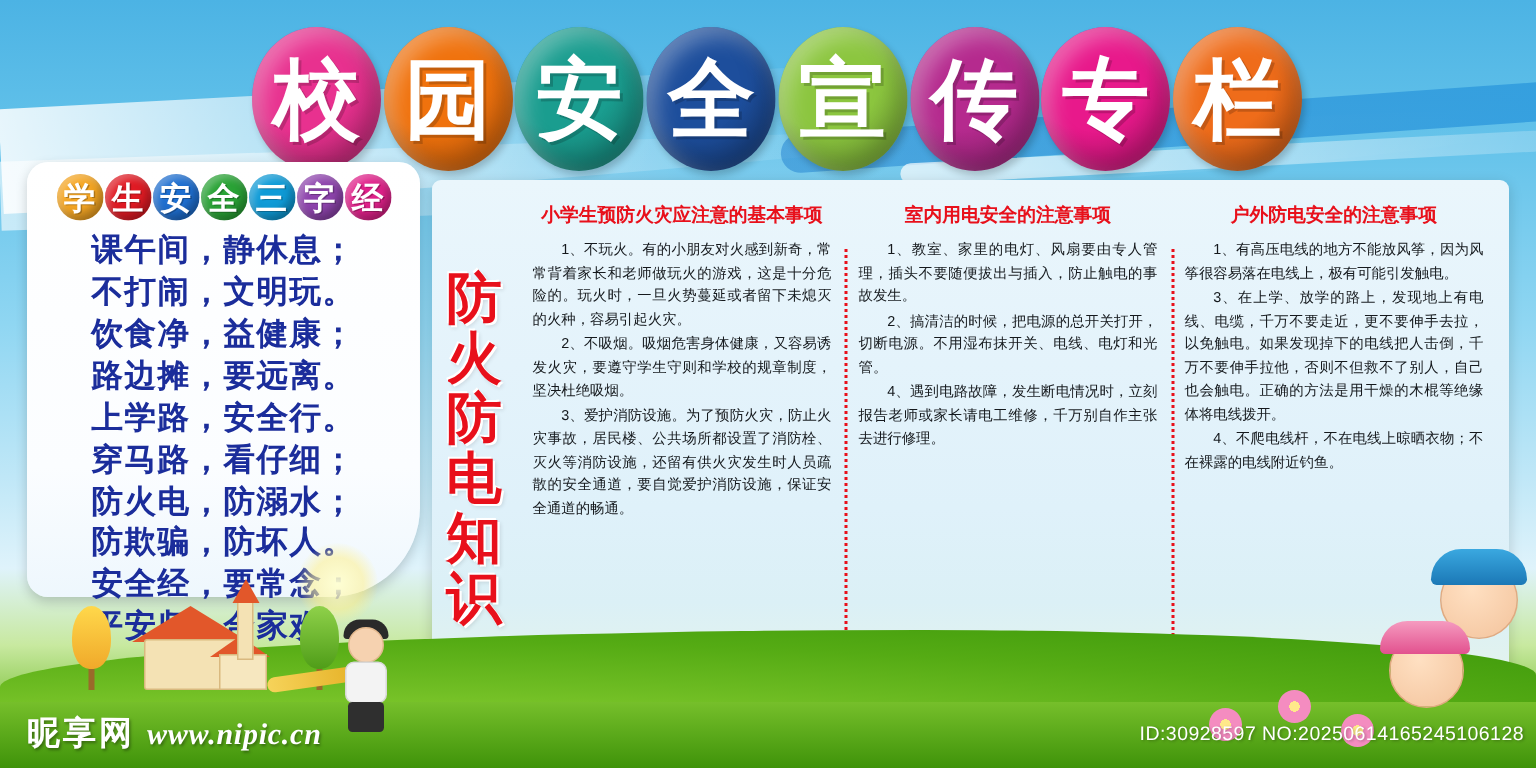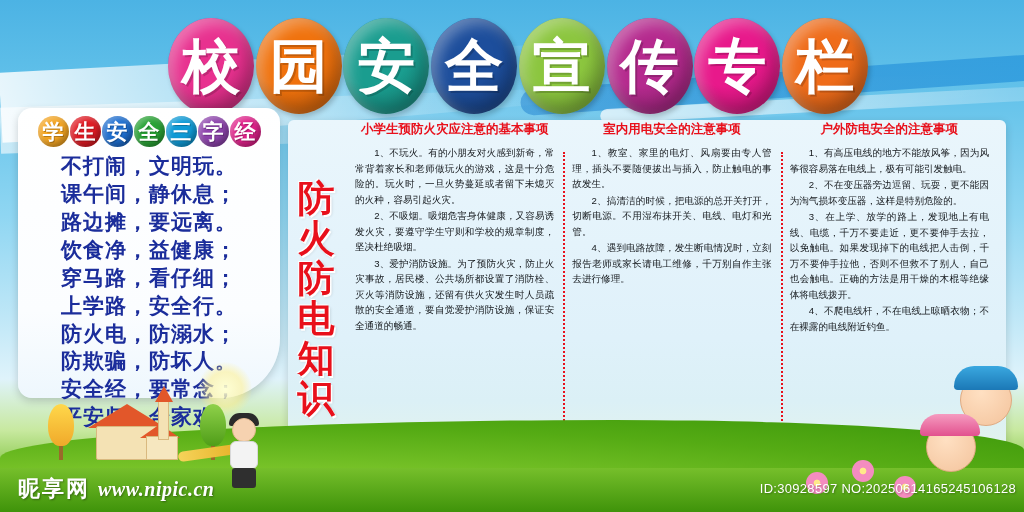--- a/index.html
+++ b/index.html
@@ -85,21 +85,21 @@
   }
   #vtitle {
     width:56px; display:flex; flex-direction:column; align-items:center;
     justify-content:center; gap:2px; padding-top:6px;
   }
   .vchar {
     color:#e8101b; font-weight:bold; font-size:37px; line-height:1.03;
     font-family:"DejaVu Sans","Liberation Sans",sans-serif;
     text-shadow: 1.5px 1.5px 0 #ffffff, -1px -1px 0 #ffffff, 2px 2px 3px rgba(0,0,0,.12);
   }
-  #cols { flex:1; display:flex; padding: 0 8px 8px 2px; }
+  #cols { flex:1; display:flex; padding: 14px 8px 8px 2px; }
   .col {
     flex:1; padding: 0 9px; position:relative;
     display:flex; flex-direction:column;
   }
   .col + .col::before {
     content:""; position:absolute; left:0; top:32px; bottom:4px; width:0;
     border-left: 2px dotted #e8101b;
   }
   .col-title {
     color:#e8101b; font-weight:bold; font-size:12.5px; line-height:1.45;
@@ -190,26 +190,26 @@
     <div id="sanzijing">
         <div class="sz-char" style="background: radial-gradient(circle at 34% 28%, rgb(245, 166, 35) 0%, rgb(245, 166, 35) 50%, rgba(0, 0, 0, 0.3) 100%), rgb(245, 166, 35);">学</div>
         <div class="sz-char" style="background: radial-gradient(circle at 34% 28%, rgb(224, 27, 36) 0%, rgb(224, 27, 36) 50%, rgba(0, 0, 0, 0.3) 100%), rgb(224, 27, 36);">生</div>
         <div class="sz-char" style="background: radial-gradient(circle at 34% 28%, rgb(31, 111, 208) 0%, rgb(31, 111, 208) 50%, rgba(0, 0, 0, 0.3) 100%), rgb(31, 111, 208);">安</div>
         <div class="sz-char" style="background: radial-gradient(circle at 34% 28%, rgb(42, 163, 54) 0%, rgb(42, 163, 54) 50%, rgba(0, 0, 0, 0.3) 100%), rgb(42, 163, 54);">全</div>
         <div class="sz-char" style="background: radial-gradient(circle at 34% 28%, rgb(15, 155, 215) 0%, rgb(15, 155, 215) 50%, rgba(0, 0, 0, 0.3) 100%), rgb(15, 155, 215);">三</div>
         <div class="sz-char" style="background: radial-gradient(circle at 34% 28%, rgb(142, 68, 173) 0%, rgb(142, 68, 173) 50%, rgba(0, 0, 0, 0.3) 100%), rgb(142, 68, 173);">字</div>
         <div class="sz-char" style="background: radial-gradient(circle at 34% 28%, rgb(224, 33, 138) 0%, rgb(224, 33, 138) 50%, rgba(0, 0, 0, 0.3) 100%), rgb(224, 33, 138);">经</div>
       </div>
     <div id="verses">
+        <div class="verse-line">课午间，静休息；</div>
         <div class="verse-line">不打闹，文明玩。</div>
-        <div class="verse-line">课午间，静休息；</div>
+        <div class="verse-line">饮食净，益健康；</div>
         <div class="verse-line">路边摊，要远离。</div>
-        <div class="verse-line">饮食净，益健康；</div>
+        <div class="verse-line">上学路，安全行。</div>
         <div class="verse-line">穿马路，看仔细；</div>
-        <div class="verse-line">上学路，安全行。</div>
         <div class="verse-line">防火电，防溺水；</div>
         <div class="verse-line">防欺骗，防坏人。</div>
         <div class="verse-line">安全经，要常念；</div>
         <div class="verse-line">平安归，合家欢。</div>
       </div>
   </div>
 
   <div id="board">
     <div id="vtitle">
         <div class="vchar">防</div>
@@ -233,21 +233,20 @@
           <div class="col-body">
             <div class="para">1、教室、家里的电灯、风扇要由专人管理，插头不要随便拔出与插入，防止触电的事故发生。</div>
             <div class="para">2、搞清洁的时候，把电源的总开关打开，切断电源。不用湿布抹开关、电线、电灯和光管。</div>
             <div class="para">4、遇到电路故障，发生断电情况时，立刻报告老师或家长请电工维修，千万别自作主张去进行修理。</div>
           </div>
         </div>
         <div class="col">
           <div class="col-title">户外防电安全的注意事项</div>
           <div class="col-body">
             <div class="para">1、有高压电线的地方不能放风筝，因为风筝很容易落在电线上，极有可能引发触电。</div>
-            <div class="para">2、不在变压器旁边逗留、玩耍，更不能因为淘气损坏变压器，这样是特别危险的。</div>
             <div class="para">3、在上学、放学的路上，发现地上有电线、电缆，千万不要走近，更不要伸手去拉，以免触电。如果发现掉下的电线把人击倒，千万不要伸手拉他，否则不但救不了别人，自己也会触电。正确的方法是用干燥的木棍等绝缘体将电线拨开。</div>
             <div class="para">4、不爬电线杆，不在电线上晾晒衣物；不在裸露的电线附近钓鱼。</div>
           </div>
         </div>
       </div>
   </div>
 
   <div class="grass"></div>
   <div class="grass2"></div>
   <div class="sun"></div>

